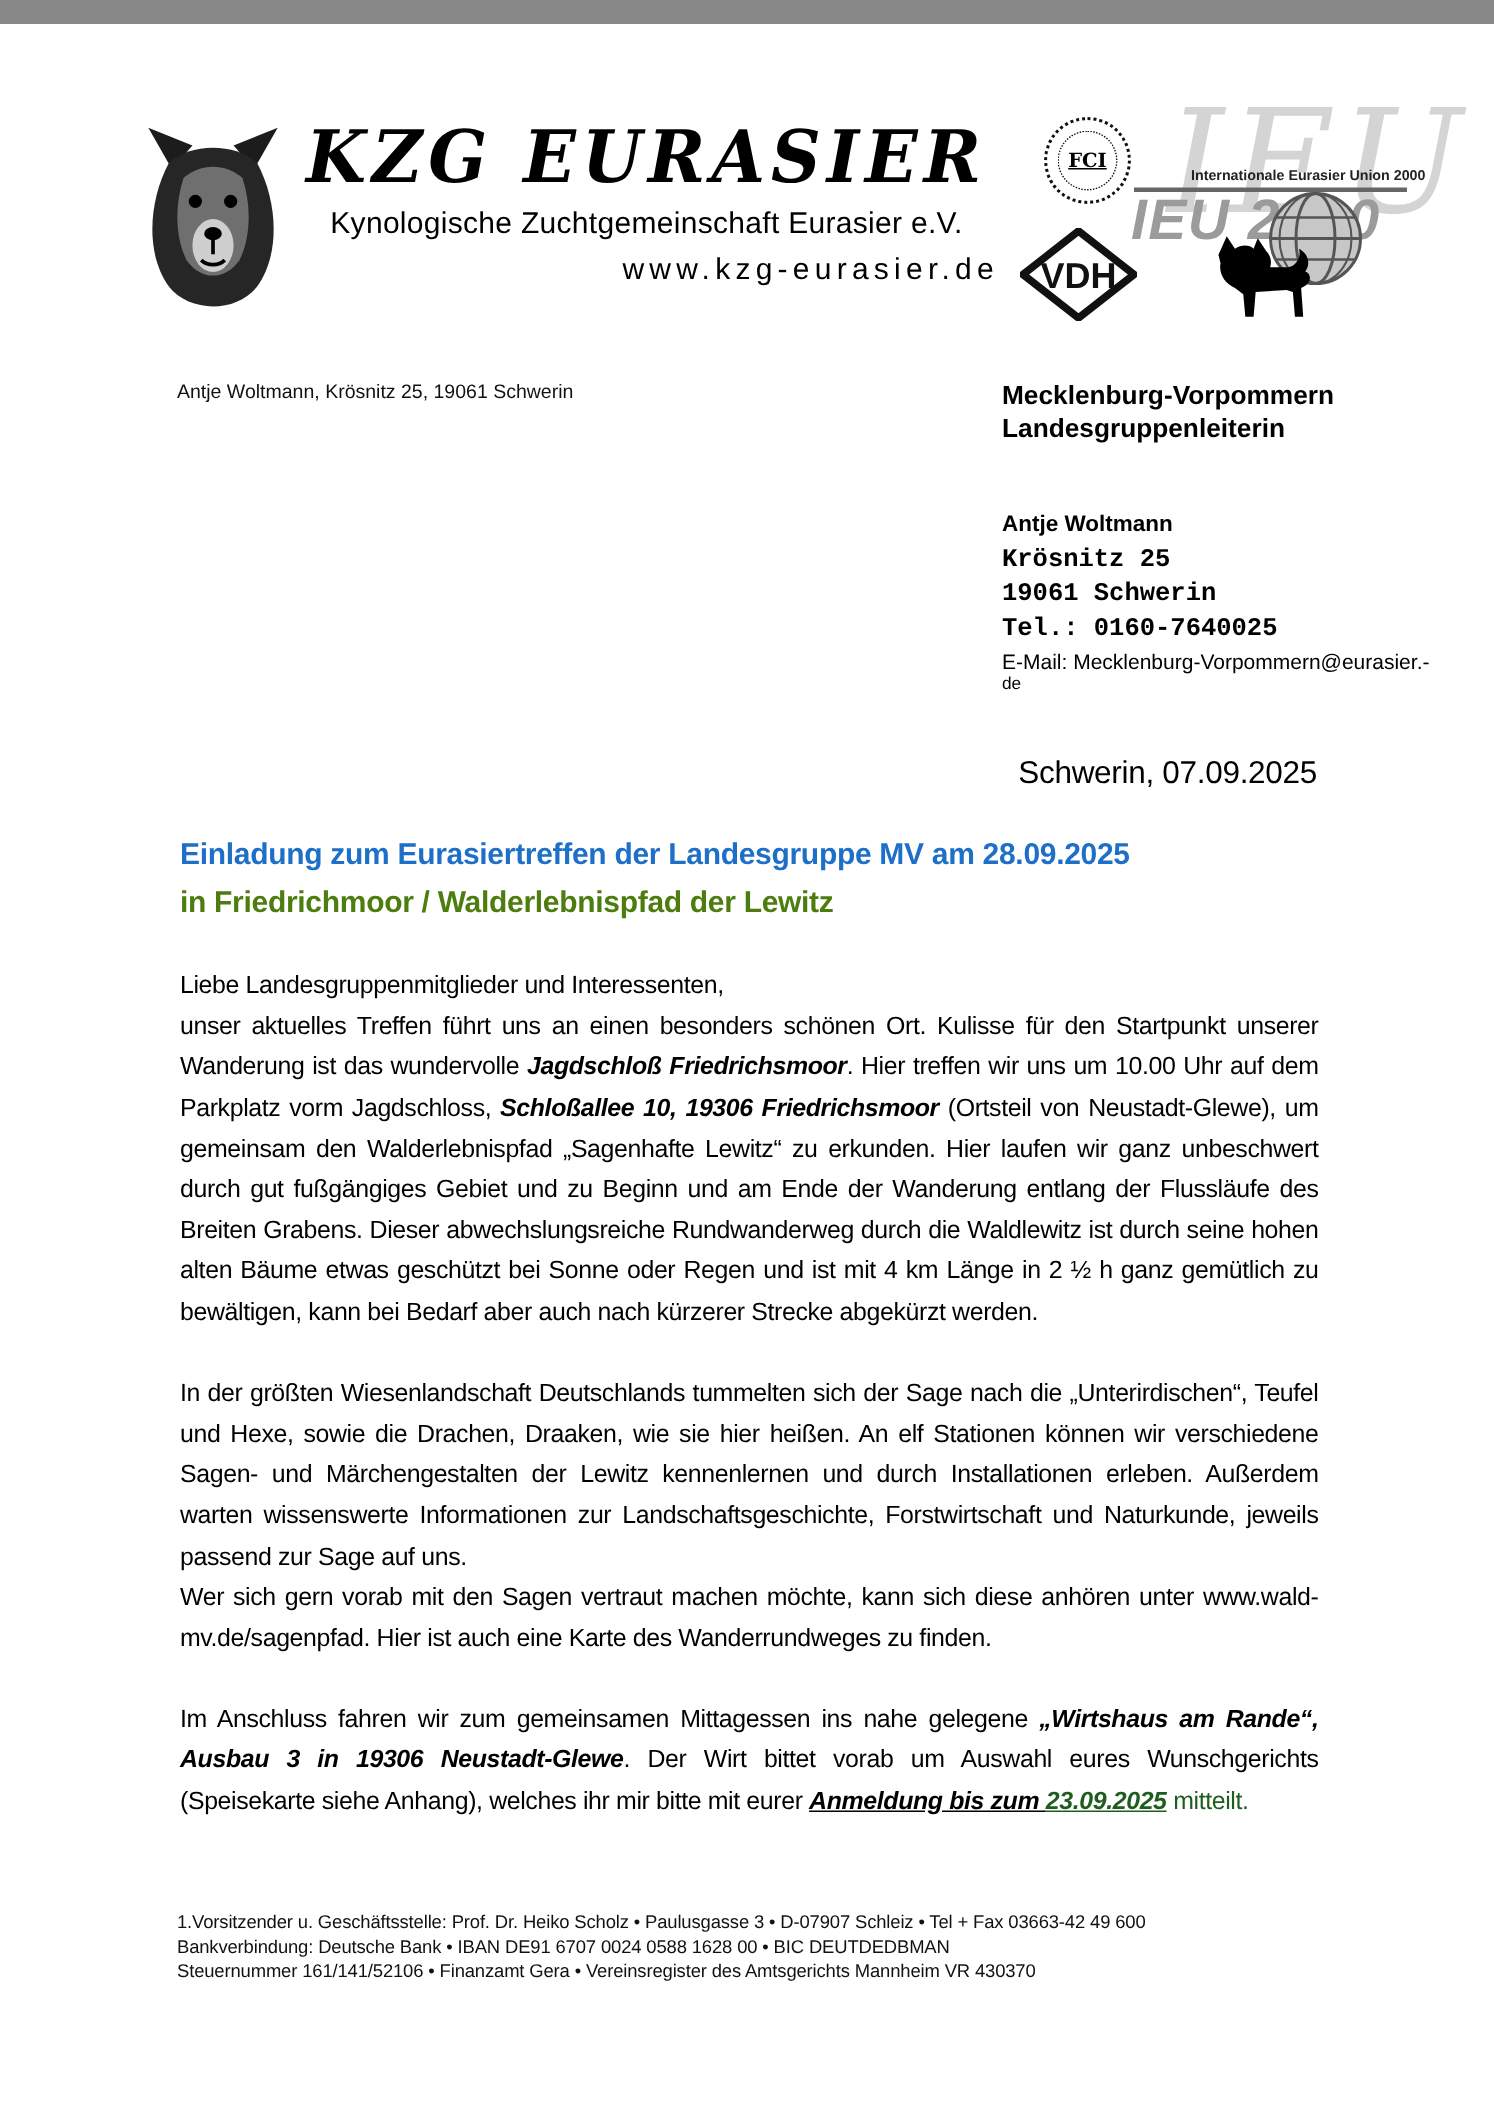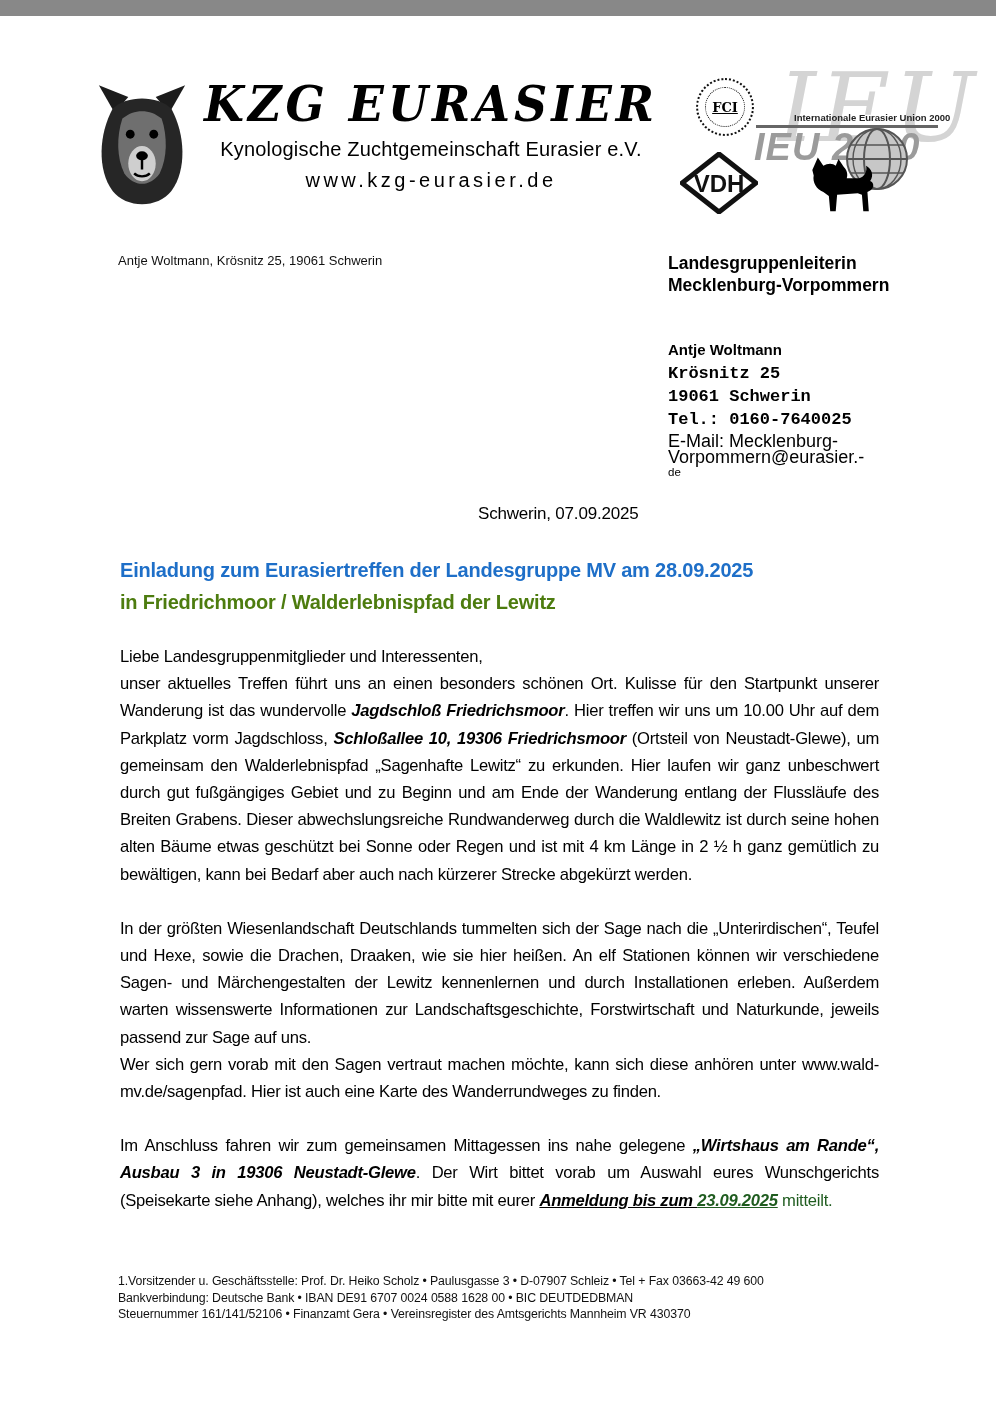--- a/index.html
+++ b/index.html
@@ -16,21 +16,21 @@
   
   .dog-head { position:absolute; left:93px; top:62px; width:98px; height:134px; }
   .title-block { position:absolute; left:196px; top:60px; width:470px; text-align:center; }
   .club-title {
     font-family:"DejaVu Serif", serif;
     font-style:italic; font-weight:bold;
     font-size:46px; letter-spacing:4px; white-space:nowrap;
     transform:scaleY(1.05); transform-origin:top left;
   }
   .club-subtitle { margin-top:8px; font-size:20px; letter-spacing:0.2px; white-space:nowrap; }
-  .club-website { margin-top:8px; font-size:20px; letter-spacing:3.5px; white-space:nowrap; }
+  .club-website { margin-top:8px; font-size:20px; letter-spacing:3.5px; white-space:nowrap;text-align:right; }
 
   .fci-logo { position:absolute; left:696px; top:62px; width:58px; height:60px; }
   .fci-outer {
     width:58px; height:58px; border-radius:50%;
     border:2px dotted #111;
     display:flex; align-items:center; justify-content:center;
   }
   .fci-inner {
     width:40px; height:40px; border-radius:50%;
     border:1.5px dotted #111;
@@ -59,24 +59,24 @@
   }
   .ieu-globe { position:absolute; left:92px; top:52px; width:66px; height:66px; }
   .ieu-dog { position:absolute; left:48px; top:78px; width:88px; height:62px; }
 
   
   .sender-line { position:absolute; left:118px; top:237px; font-size:13px; color:#111; }
   .contact-block { position:absolute; left:668px; top:236px; width:300px; }
   .contact-role { font-size:17.5px; font-weight:bold; line-height:22px; }
   .contact-name { margin-top:42px; font-size:15px; font-weight:bold; line-height:24px; }
   .contact-line { font-size:17px; font-weight:bold; line-height:23px;font-family:Liberation Mono, monospace; }
-  .contact-email { margin-top:2px; font-size:18px; line-height:16px; }
+  .contact-email { margin-top:2px; font-size:14px; line-height:16px; }
   .contact-email-tail { font-size:11.5px; line-height:15px; }
 
-  .dateline { position:absolute; left:478px; top:488px; width:400px; font-size:17px; letter-spacing:-0.2px; }
+  .dateline { position:absolute; left:478px; top:488px; width:400px; text-align:right; font-size:21px; letter-spacing:-0.2px; }
 
   
   .subject { position:absolute; left:120px; top:538px; width:760px;
     font-size:20px; font-weight:bold; line-height:32px; letter-spacing:-0.2px; }
 
   
   .body-text { position:absolute; left:120px; top:627px; width:759px;
     font-size:16.6px; line-height:27.2px; letter-spacing:-0.25px; }
   .body-text p { text-align:justify; }
   .salutation { text-align:left; }
@@ -144,22 +144,22 @@
   <div class="vdh-logo">
     <svg viewBox="0 0 78 62" width="78" height="62">
       <polygon points="39,2 76,31 39,60 2,31" fill="none" stroke="#111" stroke-width="5"></polygon>
       <text x="39" y="40" text-anchor="middle" font-family="Liberation Sans, sans-serif" font-weight="bold" font-size="24" fill="#111">VDH</text>
     </svg>
   </div>
 
   <div class="sender-line">Antje Woltmann, Krösnitz 25, 19061 Schwerin</div>
 
   <div class="contact-block">
+    <div class="contact-role">Mecklenburg-Vorpommern</div>
     <div class="contact-role">Landesgruppenleiterin</div>
-    <div class="contact-role">Mecklenburg-Vorpommern</div>
     <div class="contact-name">Antje Woltmann</div>
     <div class="contact-line">Krösnitz 25</div>
     <div class="contact-line">19061 Schwerin</div>
     <div class="contact-line">Tel.: 0160-7640025</div>
     <div class="contact-email">E-Mail: Mecklenburg-Vorpommern@eurasier.-</div>
     <div class="contact-email-tail">de</div>
   </div>
 
   <div class="dateline">Schwerin, 07.09.2025</div>
 

